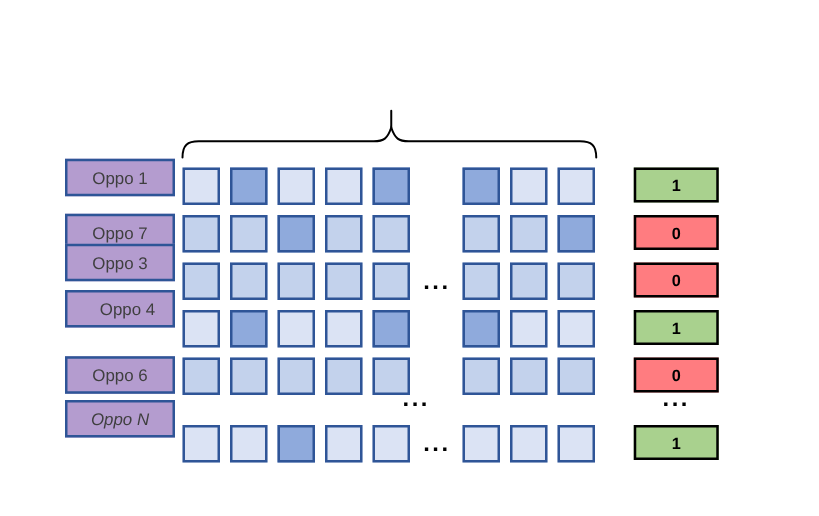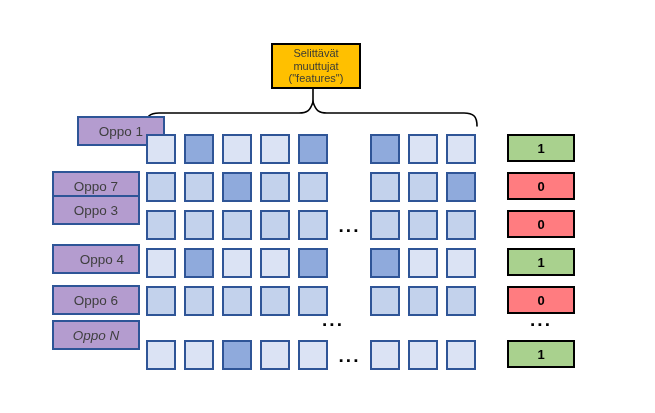--- a/index.html
+++ b/index.html
@@ -39,34 +39,29 @@
     position:absolute;display:flex;align-items:flex-end;justify-content:center;
     font-weight:bold;font-size:19px;letter-spacing:2px;color:#000;
   }
   #brace-svg{position:absolute;left:0;top:0;pointer-events:none;}
 </style>
 </head>
 <body>
 
 <div id="canvas">
 
-  <div class="ybox" id="features-box">
-    <span>Selittävät</span>
-    <span>muuttujat</span>
-    <span>("features")</span>
-  </div>
 
 
   <svg id="brace-svg" width="655" height="413">
     <path d="M 146 126 C 146 116 150 113 159 113 L 299 113 C 307 113 310 111 313 102 C 316 111 319 113 327 113 L 464 113 C 473 113 477 116 477 126" fill="none" stroke="#000" stroke-width="1.6" stroke-linecap="round"></path>
     <path d="M 313 102 L 313 88.5" fill="none" stroke="#000" stroke-width="1.6" stroke-linecap="round"></path>
   </svg>
 
   <div id="rows-layer">
-      <div class="label-box" style="top: 116px; margin-left: 25px;">Oppo 1</div>
+      <div class="label-box" style="top: 127px;">Oppo 1</div>
       <div class="cell pale" style="left: 146px; top: 134px;"></div>
       <div class="cell mid" style="left: 184px; top: 134px;"></div>
       <div class="cell pale" style="left: 222px; top: 134px;"></div>
       <div class="cell pale" style="left: 260px; top: 134px;"></div>
       <div class="cell mid" style="left: 298px; top: 134px;"></div>
       <div class="cell mid" style="left: 370px; top: 134px;"></div>
       <div class="cell pale" style="left: 408px; top: 134px;"></div>
       <div class="cell pale" style="left: 446px; top: 134px;"></div>
       <div class="tbox positive" style="top: 134px;">1</div>
       <div class="label-box" style="top: 171px;">Oppo 7</div>
@@ -83,21 +78,21 @@
       <div class="cell light" style="left: 146px; top: 210px;"></div>
       <div class="cell light" style="left: 184px; top: 210px;"></div>
       <div class="cell light" style="left: 222px; top: 210px;"></div>
       <div class="cell light" style="left: 260px; top: 210px;"></div>
       <div class="cell light" style="left: 298px; top: 210px;"></div>
       <div class="cell light" style="left: 370px; top: 210px;"></div>
       <div class="cell light" style="left: 408px; top: 210px;"></div>
       <div class="cell light" style="left: 446px; top: 210px;"></div>
       <div class="dots" style="left: 329px; top: 211px; width: 41px; height: 26px;">...</div>
       <div class="tbox negative" style="top: 210px;">0</div>
-      <div class="label-box" style="top: 244px; padding-left: 12px;">Oppo 4</div>
+      <div class="label-box" style="top: 232px; padding-left: 12px;">Oppo 4</div>
       <div class="cell pale" style="left: 146px; top: 248px;"></div>
       <div class="cell mid" style="left: 184px; top: 248px;"></div>
       <div class="cell pale" style="left: 222px; top: 248px;"></div>
       <div class="cell pale" style="left: 260px; top: 248px;"></div>
       <div class="cell mid" style="left: 298px; top: 248px;"></div>
       <div class="cell mid" style="left: 370px; top: 248px;"></div>
       <div class="cell pale" style="left: 408px; top: 248px;"></div>
       <div class="cell pale" style="left: 446px; top: 248px;"></div>
       <div class="tbox positive" style="top: 248px;">1</div>
       <div class="label-box" style="top: 285px;">Oppo 6</div>

